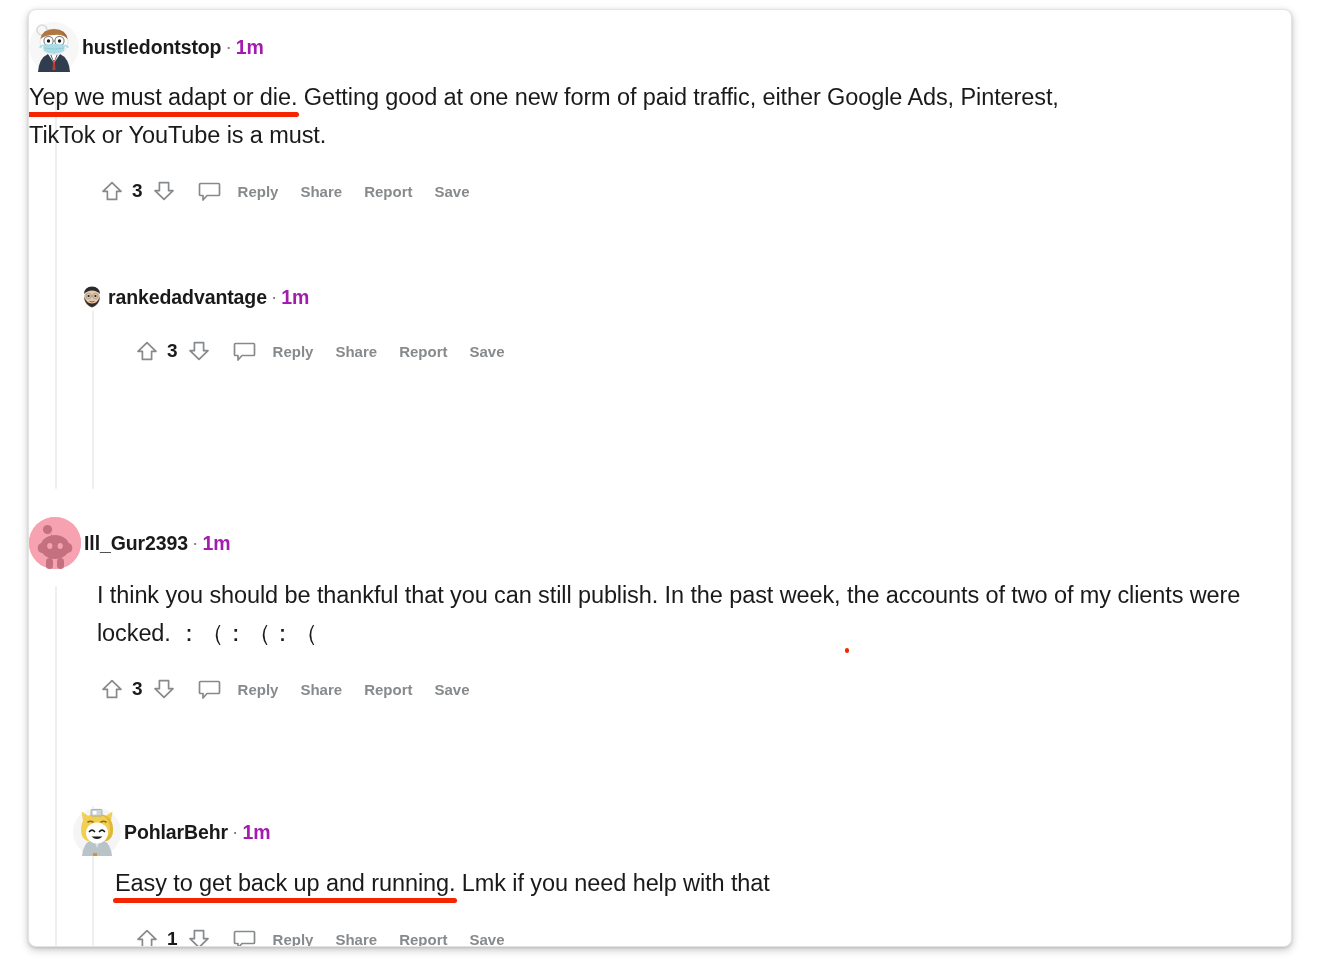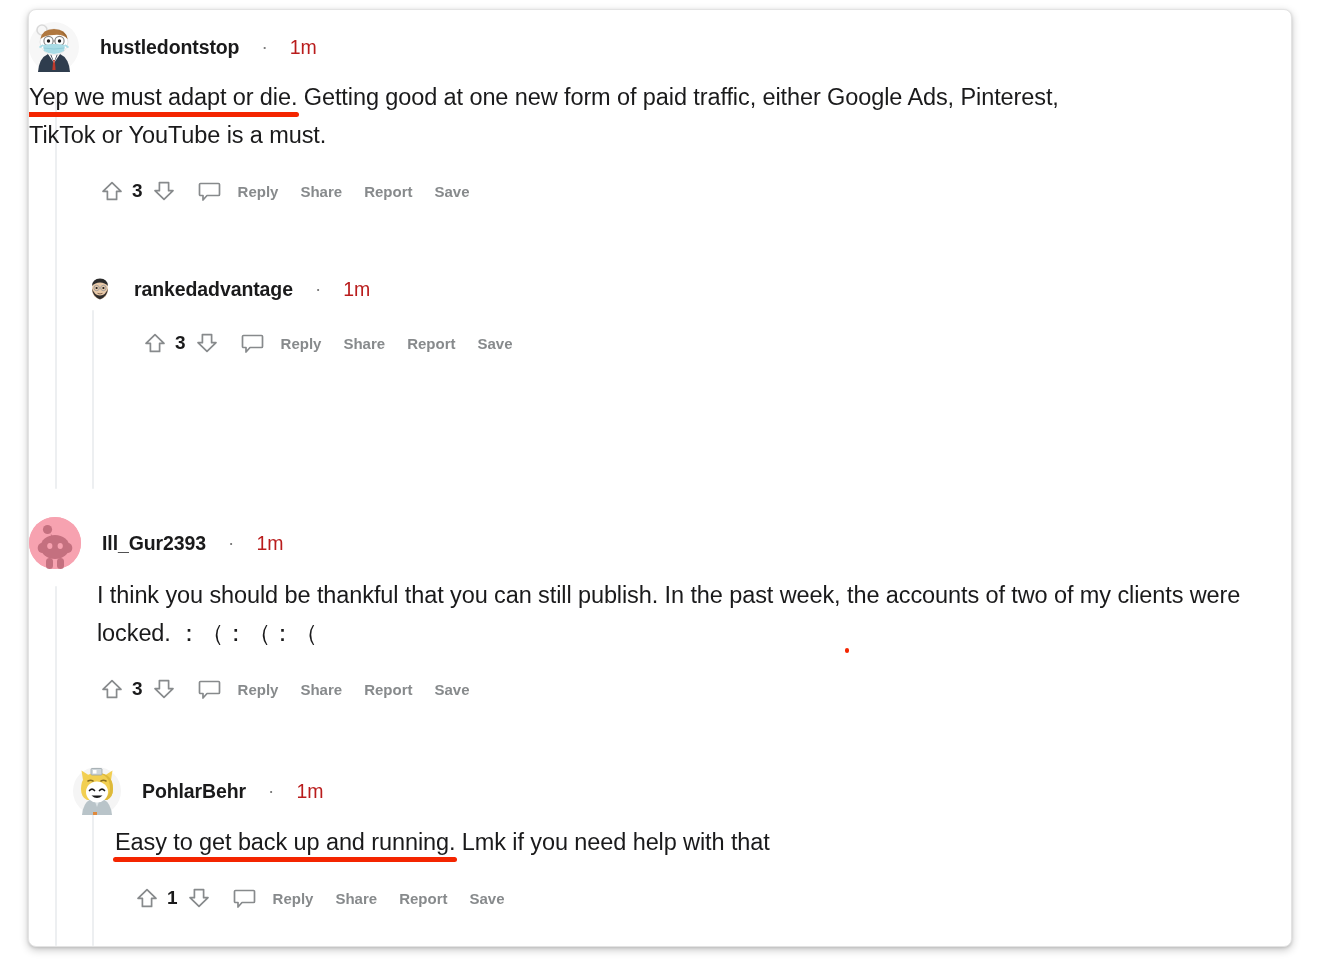--- a/index.html
+++ b/index.html
@@ -51,21 +51,21 @@
   .threadline.l1a { left: 63px;  top: 300px; height: 179px; }
   .threadline.l0b { left: 26px;  top: 576px; height: 360px; }
   .threadline.l1b { left: 63px;  top: 796px; height: 140px; }
 
   
   .comment { position: absolute; }
 
   .chead {
     display: flex;
     align-items: center;
-    gap: 21px;
+    gap: 3px;
     height: 34px;
   }
   .avatar {
     position: relative;
     flex: 0 0 auto;
     border-radius: 50%;
     overflow: visible;
   }
   .uname {
     font-size: 19.5px;
@@ -74,22 +74,23 @@
     letter-spacing: -0.1px;
     white-space: nowrap;
   }
   .dot {
     font-size: 19px;
     color: #7c7c7c;
     padding: 0 1px;
   }
   .age {
     font-size: 19.5px;
-    color: #b91c1c;
+    color: #a21caf;
     white-space: nowrap;
+    font-weight: bold;
   }
 
   .cbody {
     font-size: 23.5px;
     line-height: 38px;
     color: #1a1a1b;
     letter-spacing: -0.1px;
   }
   .cbody .u {
     position: relative;
@@ -211,21 +212,21 @@
                 <path d="M3.5 4.5 L21.5 4.5 Q22.5 4.5 22.5 5.5 L22.5 15.5 Q22.5 16.5 21.5 16.5 L10 16.5 L6 21 L6 16.5 L3.5 16.5 Q2.5 16.5 2.5 15.5 L2.5 5.5 Q2.5 4.5 3.5 4.5 Z" fill="none" stroke="#878a8c" stroke-width="1.7" stroke-linejoin="round"></path>
               </svg>
         </span>
         <span class="alink first">Reply</span>
         <span class="alink">Share</span>
         <span class="alink">Report</span>
         <span class="alink">Save</span>
       </div>
     </div>
 
-    <div class="comment" style="left:0px; top:262px; width:1262px;padding-left:8px;">
+    <div class="comment" style="left:0px; top:270px; width:1262px;">
 
       <div class="chead" style="margin-left:50px;">
         <div class="avatar av-memoji">
           <svg viewBox="0 0 26 26" width="26" height="26" aria-hidden="true">
             <ellipse cx="13" cy="13.5" rx="8" ry="9.5" fill="#e8c9a8"></ellipse>
             <path d="M5 10 Q5.5 2.5 13 2.5 Q20.5 2.5 21 10 Q18 6.5 13 6.5 Q8 6.5 5 10 Z" fill="#2b2b2b"></path>
             <path d="M5.2 12.5 Q5 20 13 23.5 Q21 20 20.8 12.5 Q19 19 13 19.5 Q7 19 5.2 12.5 Z" fill="#3a3330"></path>
             <path d="M7 18 Q13 23 19 18 Q17 21.5 13 22 Q9 21.5 7 18 Z" fill="#2b2b2b"></path>
             <circle cx="9.6" cy="12" r="2.7" fill="none" stroke="#9a9a9a" stroke-width="0.9"></circle>
             <circle cx="16.4" cy="12" r="2.7" fill="none" stroke="#9a9a9a" stroke-width="0.9"></circle>
@@ -312,21 +313,21 @@
         </span>
         <span class="alink first">Reply</span>
         <span class="alink">Share</span>
         <span class="alink">Report</span>
         <span class="alink">Save</span>
       </div>
     </div>
 
     <div class="comment" style="left:0px; top:764px; width:1262px;">
 
-      <div class="chead" style="margin-left:44px;">
+      <div class="chead" style="margin-left:44px;margin-top:41px;">
         <div class="avatar av-cat">
           <svg viewBox="0 0 48 48" width="48" height="48" aria-hidden="true">
             <circle cx="24" cy="24" r="24" fill="#f5f5f5"></circle>
 
             <path d="M9 48 Q10 36 18 32 L30 32 Q38 36 39 48 Z" fill="#b9c4c9"></path>
             <path d="M21 32 L24 40 L27 32 Z" fill="#dde4e7"></path>
             <rect x="20" y="45" width="4" height="3" fill="#e08a3c"></rect>
 
             <path d="M8 22 Q8 6 24 6 Q40 6 40 22 Q40 30 34 33 L14 33 Q8 30 8 22 Z" fill="#f2cf52"></path>
             <path d="M10 13 L8.5 3.5 L17 9 Z" fill="#f2cf52"></path>

